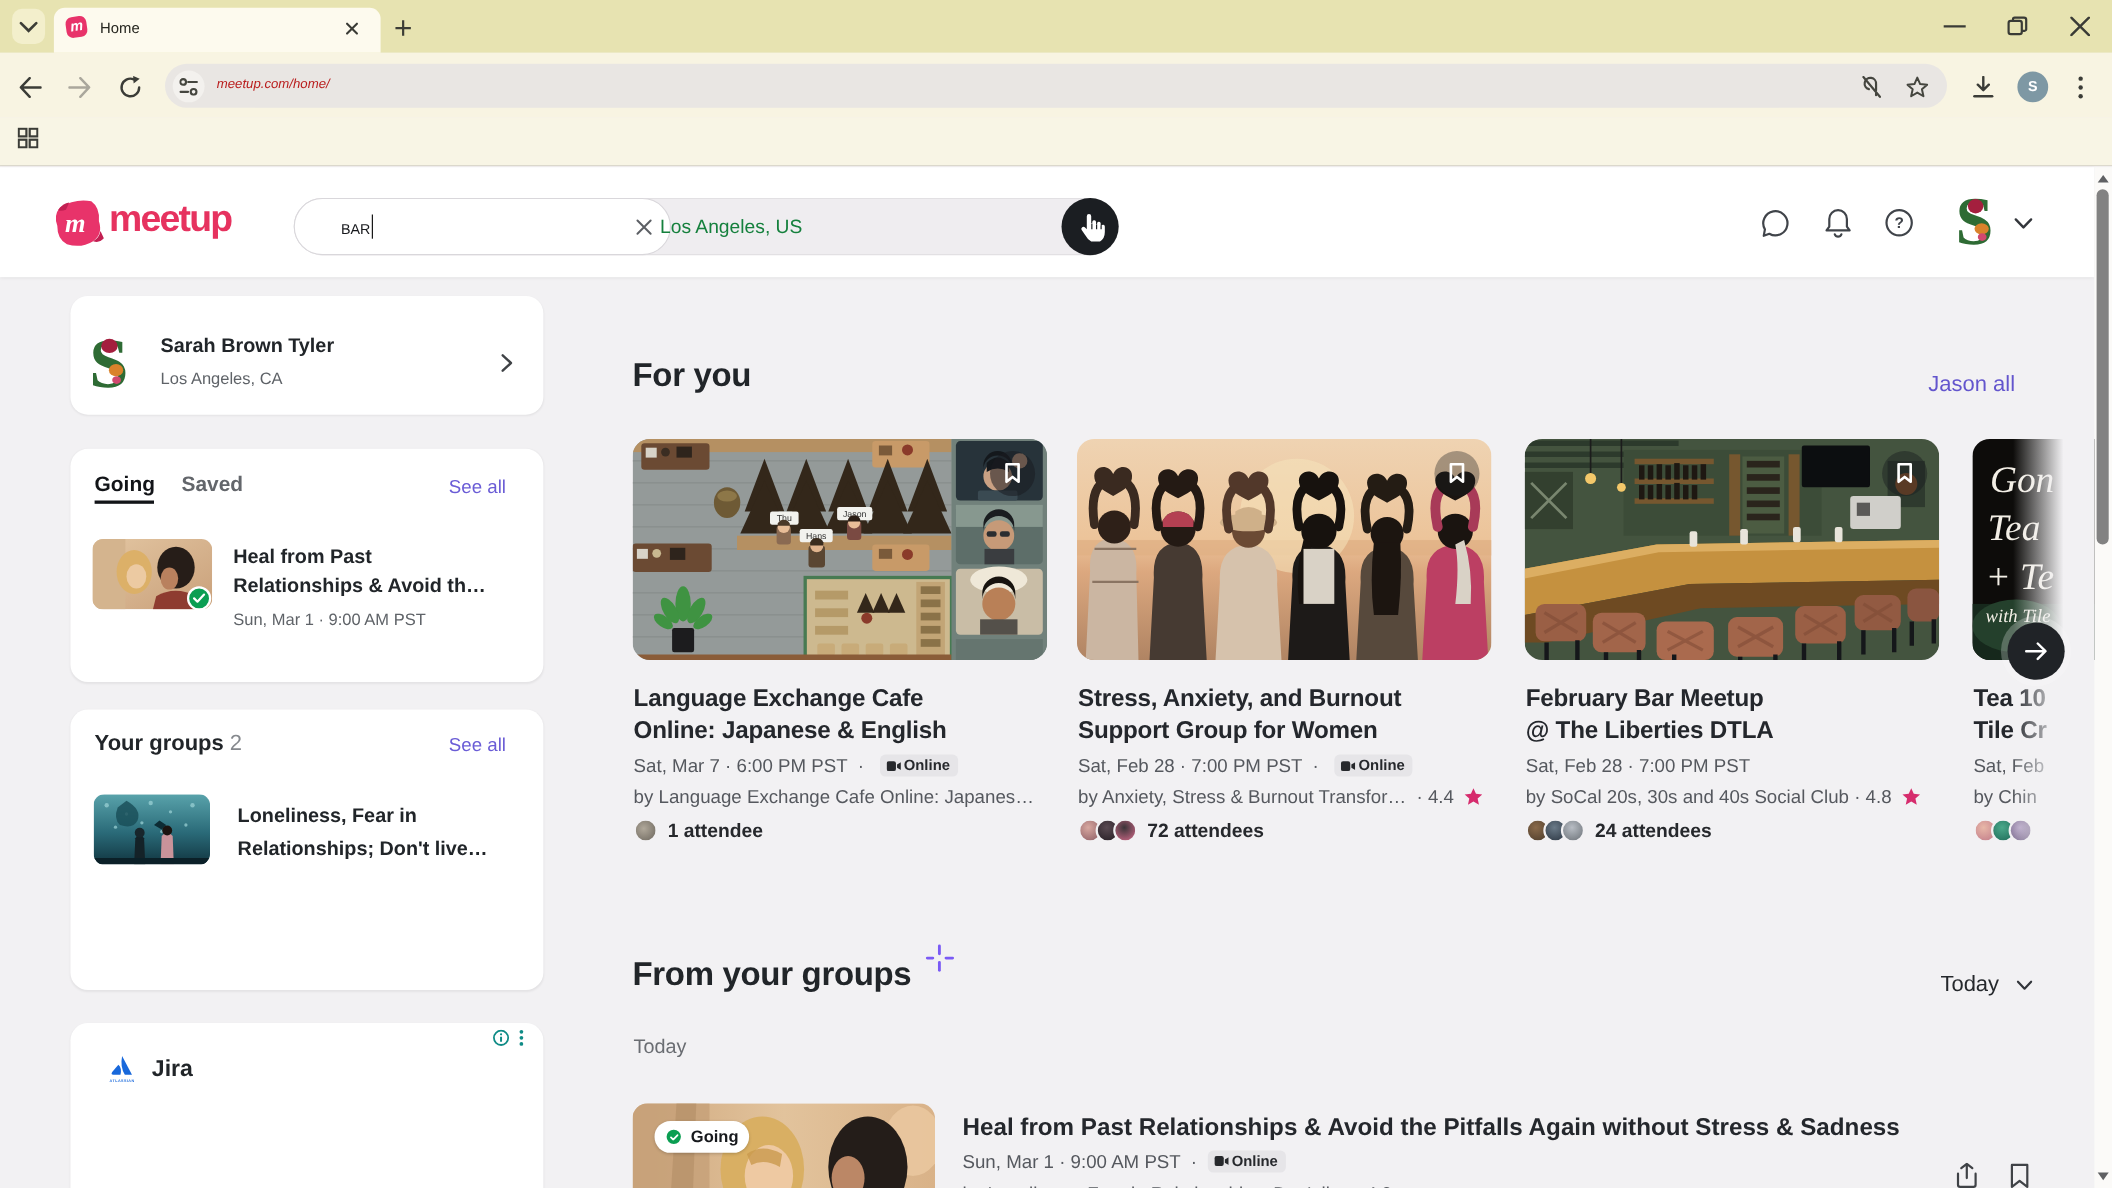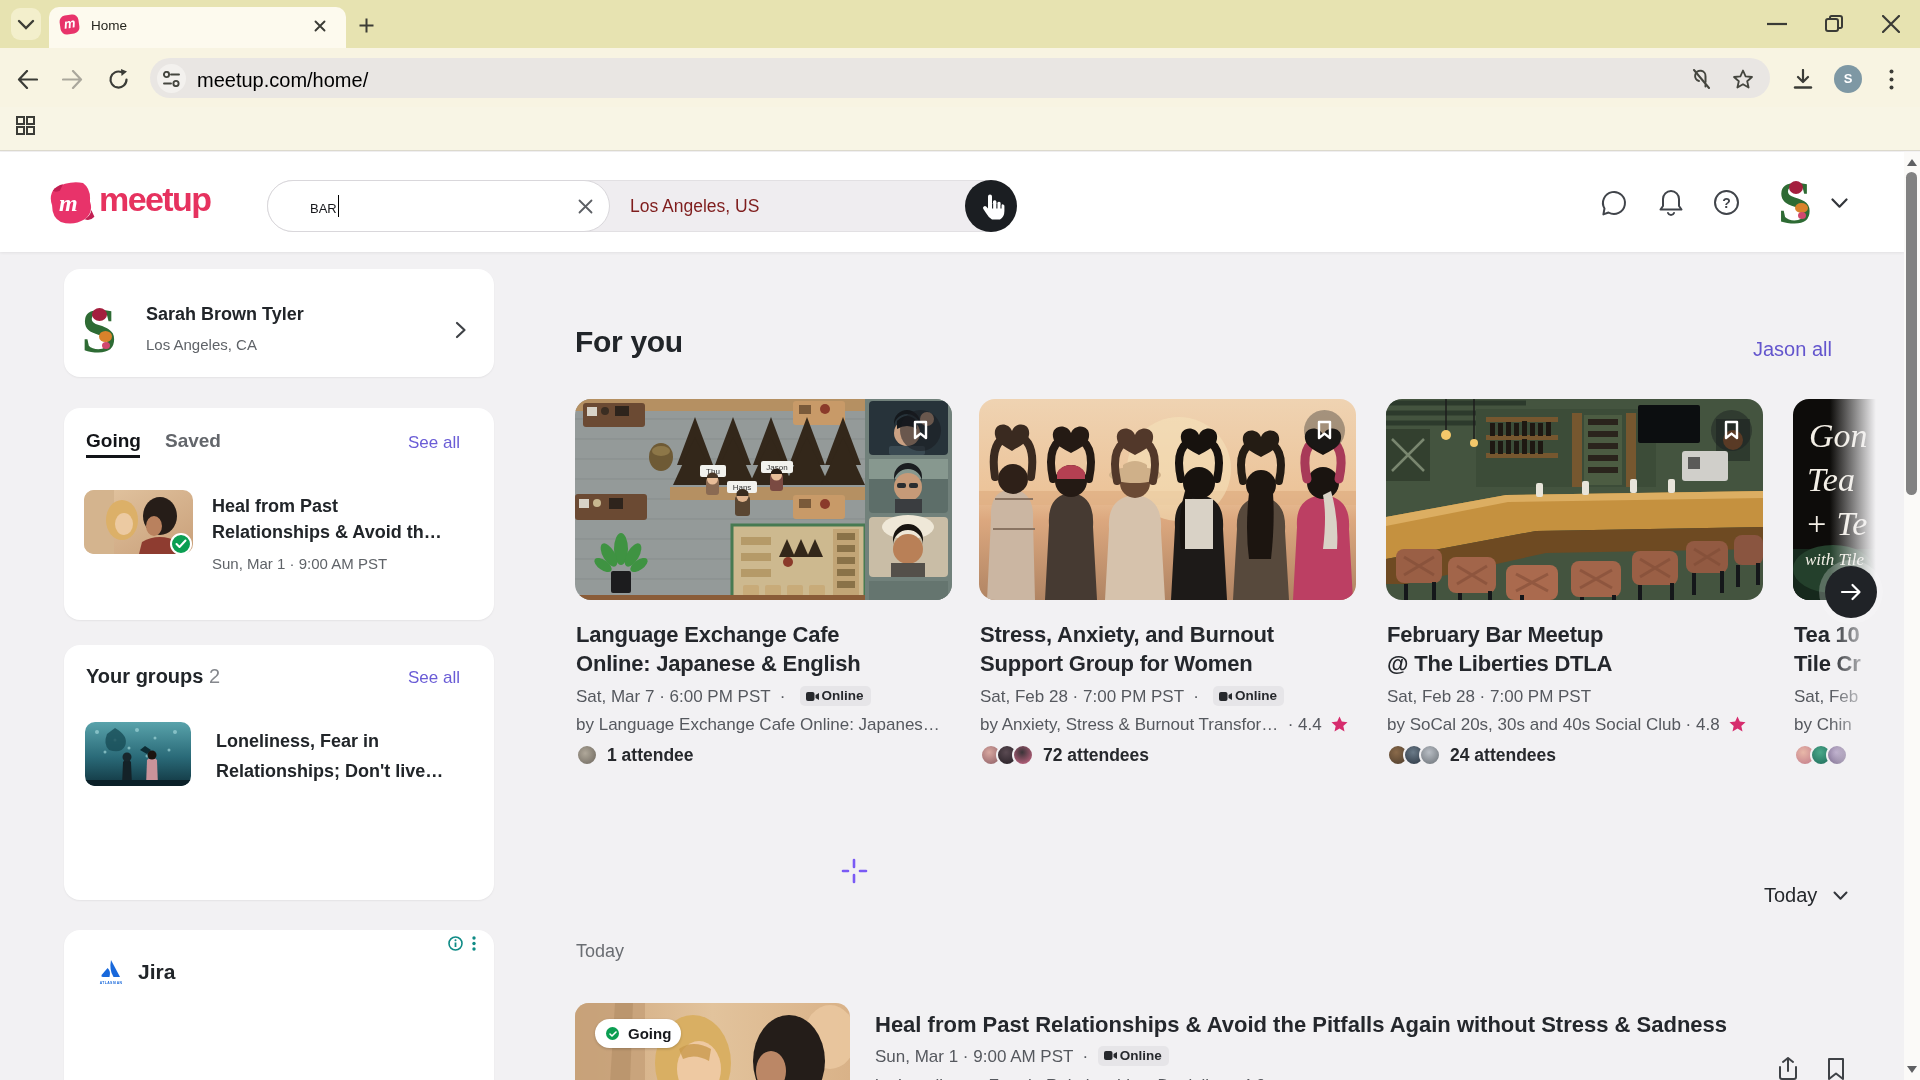--- a/index.html
+++ b/index.html
@@ -10,21 +10,21 @@
   
   #tabbar { left:0; top:0; width:1920px; height:48px; background:#e7e3b1; }
   #tabsearch { left:11px; top:8px; width:30px; height:32px; border-radius:9px; background:#f3efcc; }
   #tab { left:49px; top:7px; width:297px; height:41px; background:#fdfaee; border-radius:10px 10px 0 0; }
   #favicon { left:60px; top:15px; width:19px; height:19px; background:#e8336a; border-radius:6px; transform:rotate(-8deg); }
   #favicon span { position:absolute; left:4px; top:1px; color:#fff; font-weight:bold; font-style:italic; font-size:13px; }
   #tabtitle { left:91px; top:18px; font-size:13.5px; color:#26261f; }
   
   #toolbar { left:0; top:48px; width:1920px; height:59px; background:#f8f4e2; }
   #urlpill { left:150px; top:58px; width:1620px; height:40px; border-radius:20px; background:#e9e6e3; }
-  #urltext { left:197px; top:69px; font-size:20px; color:#000000; }
+  #urltext { left:197px; top:69px; font-size:12px; color:#b91c1c;font-style:italic; }
   #bookmarksbar { left:0; top:107px; width:1920px; height:44px; background:#f8f5e5; border-bottom:1px solid #dcd9cd; }
 
   
   #scrolltrack { left:1904px; top:152px; width:16px; height:928px; background:#fbfaf8; z-index:60; }
   #scrollthumb { left:1906px; top:172px; width:11px; height:323px; border-radius:6px; background:#828282; z-index:61; }
 
   
   #mheader { left:0; top:152px; width:1904px; height:100px; background:#ffffff; box-shadow:0 1px 3px rgba(0,0,0,.07); }
   #wordmark { left:99px; top:180px; font-size:34px; font-weight:bold; color:#e6325f; letter-spacing:-1.6px; }
   #searchwrap { left:267px; top:180px; width:747px; height:52px; background:#efedf0; border:1px solid #e2e0e3; border-radius:26px; }
@@ -153,21 +153,21 @@
     <text x="11" y="31" font-family="Liberation Serif,serif" font-style="italic" font-weight="bold" font-size="24" fill="#fff">m</text>
   </svg>
   <div class="abs" id="wordmark">meetup</div>
 
   <div class="abs" id="searchwrap"></div>
   <div class="abs" id="searchinput"></div>
   <div class="abs" style="left:310px;top:195px;font-size:13px;color:#17181c">BAR<span style="display:inline-block;width:1.5px;height:22px;background:#000;vertical-align:-4px;margin-left:1px"></span></div>
   <svg class="abs" style="left:578px;top:199px" width="15" height="15">
       <path d="M1.5 1.5 L13.5 13.5 M13.5 1.5 L1.5 13.5" stroke="#5c5f64" stroke-width="1.8" stroke-linecap="round"></path>
     </svg>
-  <div class="abs" style="left:630px;top:196px;font-size:17.5px;color:#7f1d1d">Los Angeles, US</div>
+  <div class="abs" style="left:600px;top:196px;font-size:17.5px;color:#15803d">Los Angeles, US</div>
 
   <div class="abs" style="left:965px;top:180px;width:52px;height:52px;border-radius:50%;background:#1b1e22"></div>
   <svg class="abs" style="left:981px;top:192px" width="24" height="30" viewBox="0 0 24 30">
     <path d="M7 13 V4.5 A2 2 0 0 1 11 4.5 V11 L12 11.2 V9.5 A1.8 1.8 0 0 1 15.4 9.5 V11.8 L16.4 12 V10.8 A1.7 1.7 0 0 1 19.6 10.8 V13 L20.4 13.2 A1.6 1.6 0 0 1 23.4 13.8 V19 Q23.4 25 19 27.5 L11 27.5 Q7.5 25.5 5 21 L2.2 16.8 A1.9 1.9 0 0 1 5.2 14.6 L7 16.5 Z" fill="#fff"></path>
     <g stroke="#1b1e22" stroke-width="1.1">
         <path d="M11.6 11.3 V16.5"></path>
         <path d="M15.9 12 V16.5"></path>
         <path d="M20 12.9 V16.5"></path>
       </g>
   </svg>
@@ -678,20 +678,21 @@
       <span class="av" style="left:32px;top:0;background:radial-gradient(circle at 45% 35%,#b8a8c8,#78688a)"></span>
     </div>
   </div>
 
   <div class="abs" style="left:1830px;top:380px;width:74px;height:420px;background:linear-gradient(90deg,rgba(242,241,243,0),#f2f1f3 62%)"></div>
   <div class="abs" style="left:1825px;top:566px;width:52px;height:52px;border-radius:50%;background:#202327;box-shadow:0 0 0 6px rgba(250,250,250,.25)"></div>
   <svg class="abs" style="left:1839px;top:580px" width="24" height="24">
       <path d="M3 12 H20 M13.5 5 L20.5 12 L13.5 19" stroke="#fff" stroke-width="2.2" fill="none" stroke-linecap="round" stroke-linejoin="round"></path>
     </svg>
 
+  <div class="abs h2" style="left:575px;top:869px">From your groups</div>
   <svg class="abs" style="left:840px;top:858px" width="28" height="32" viewBox="0 0 28 32">
     <g stroke="#7a5af5" stroke-width="2.6" stroke-linecap="round">
       <path d="M14 2 V9"></path>
         <path d="M14 17 V24"></path>
         <path d="M3 13 H8"></path>
         <path d="M20 13 H26"></path>
     </g>
   </svg>
   <div class="abs" style="left:1764px;top:884px;font-size:20px;color:#25282c">Today</div>
   <svg class="abs" style="left:1833px;top:891px" width="15" height="10">

